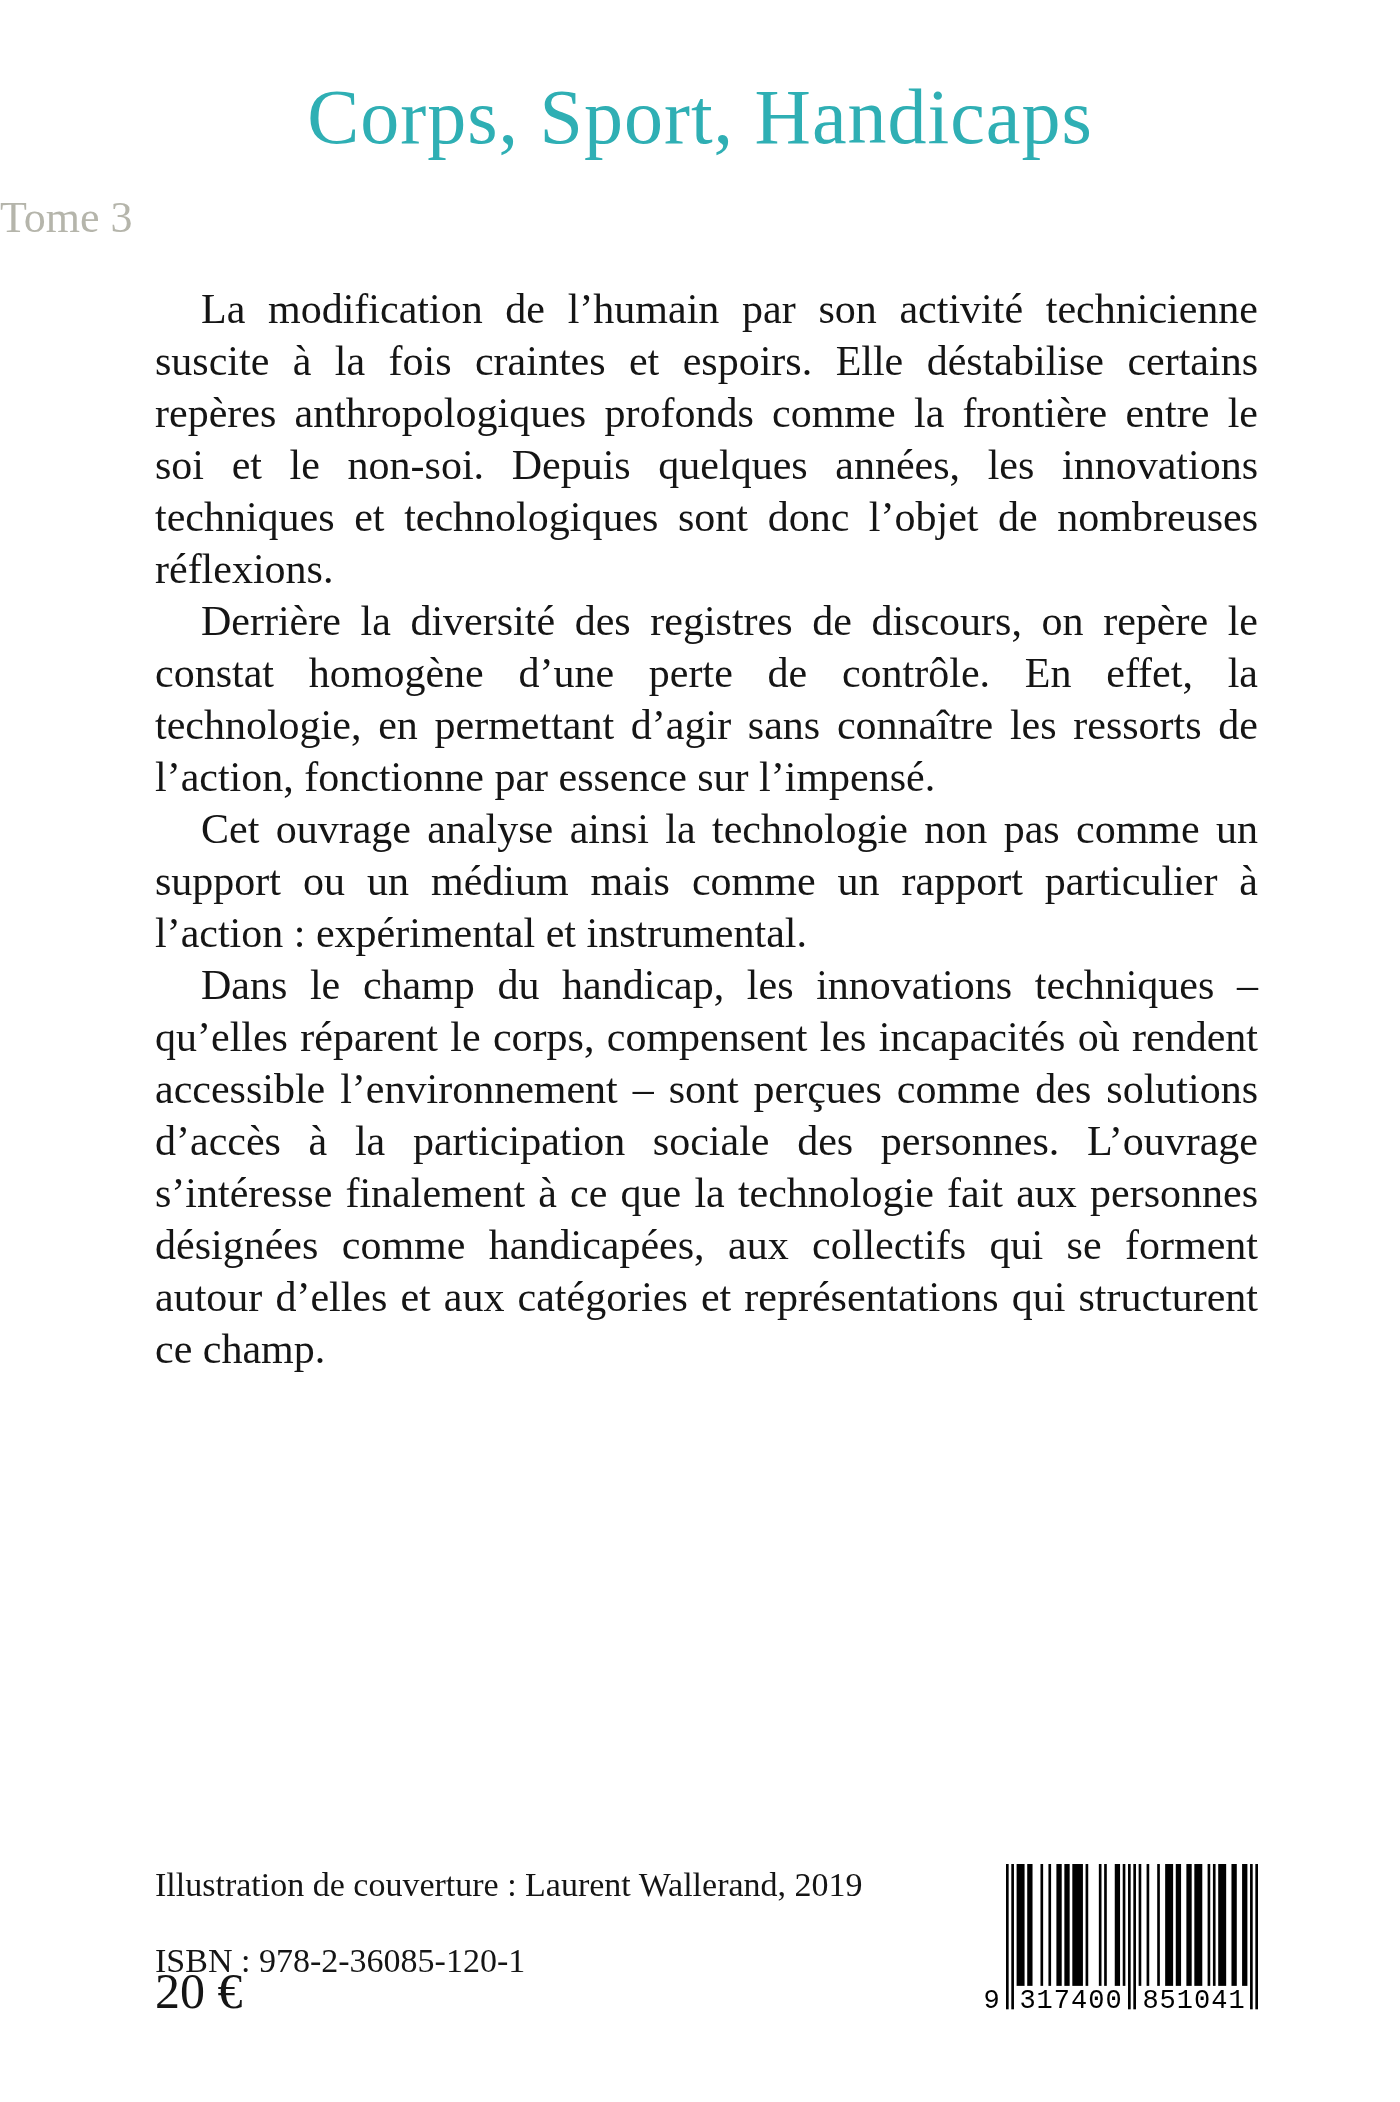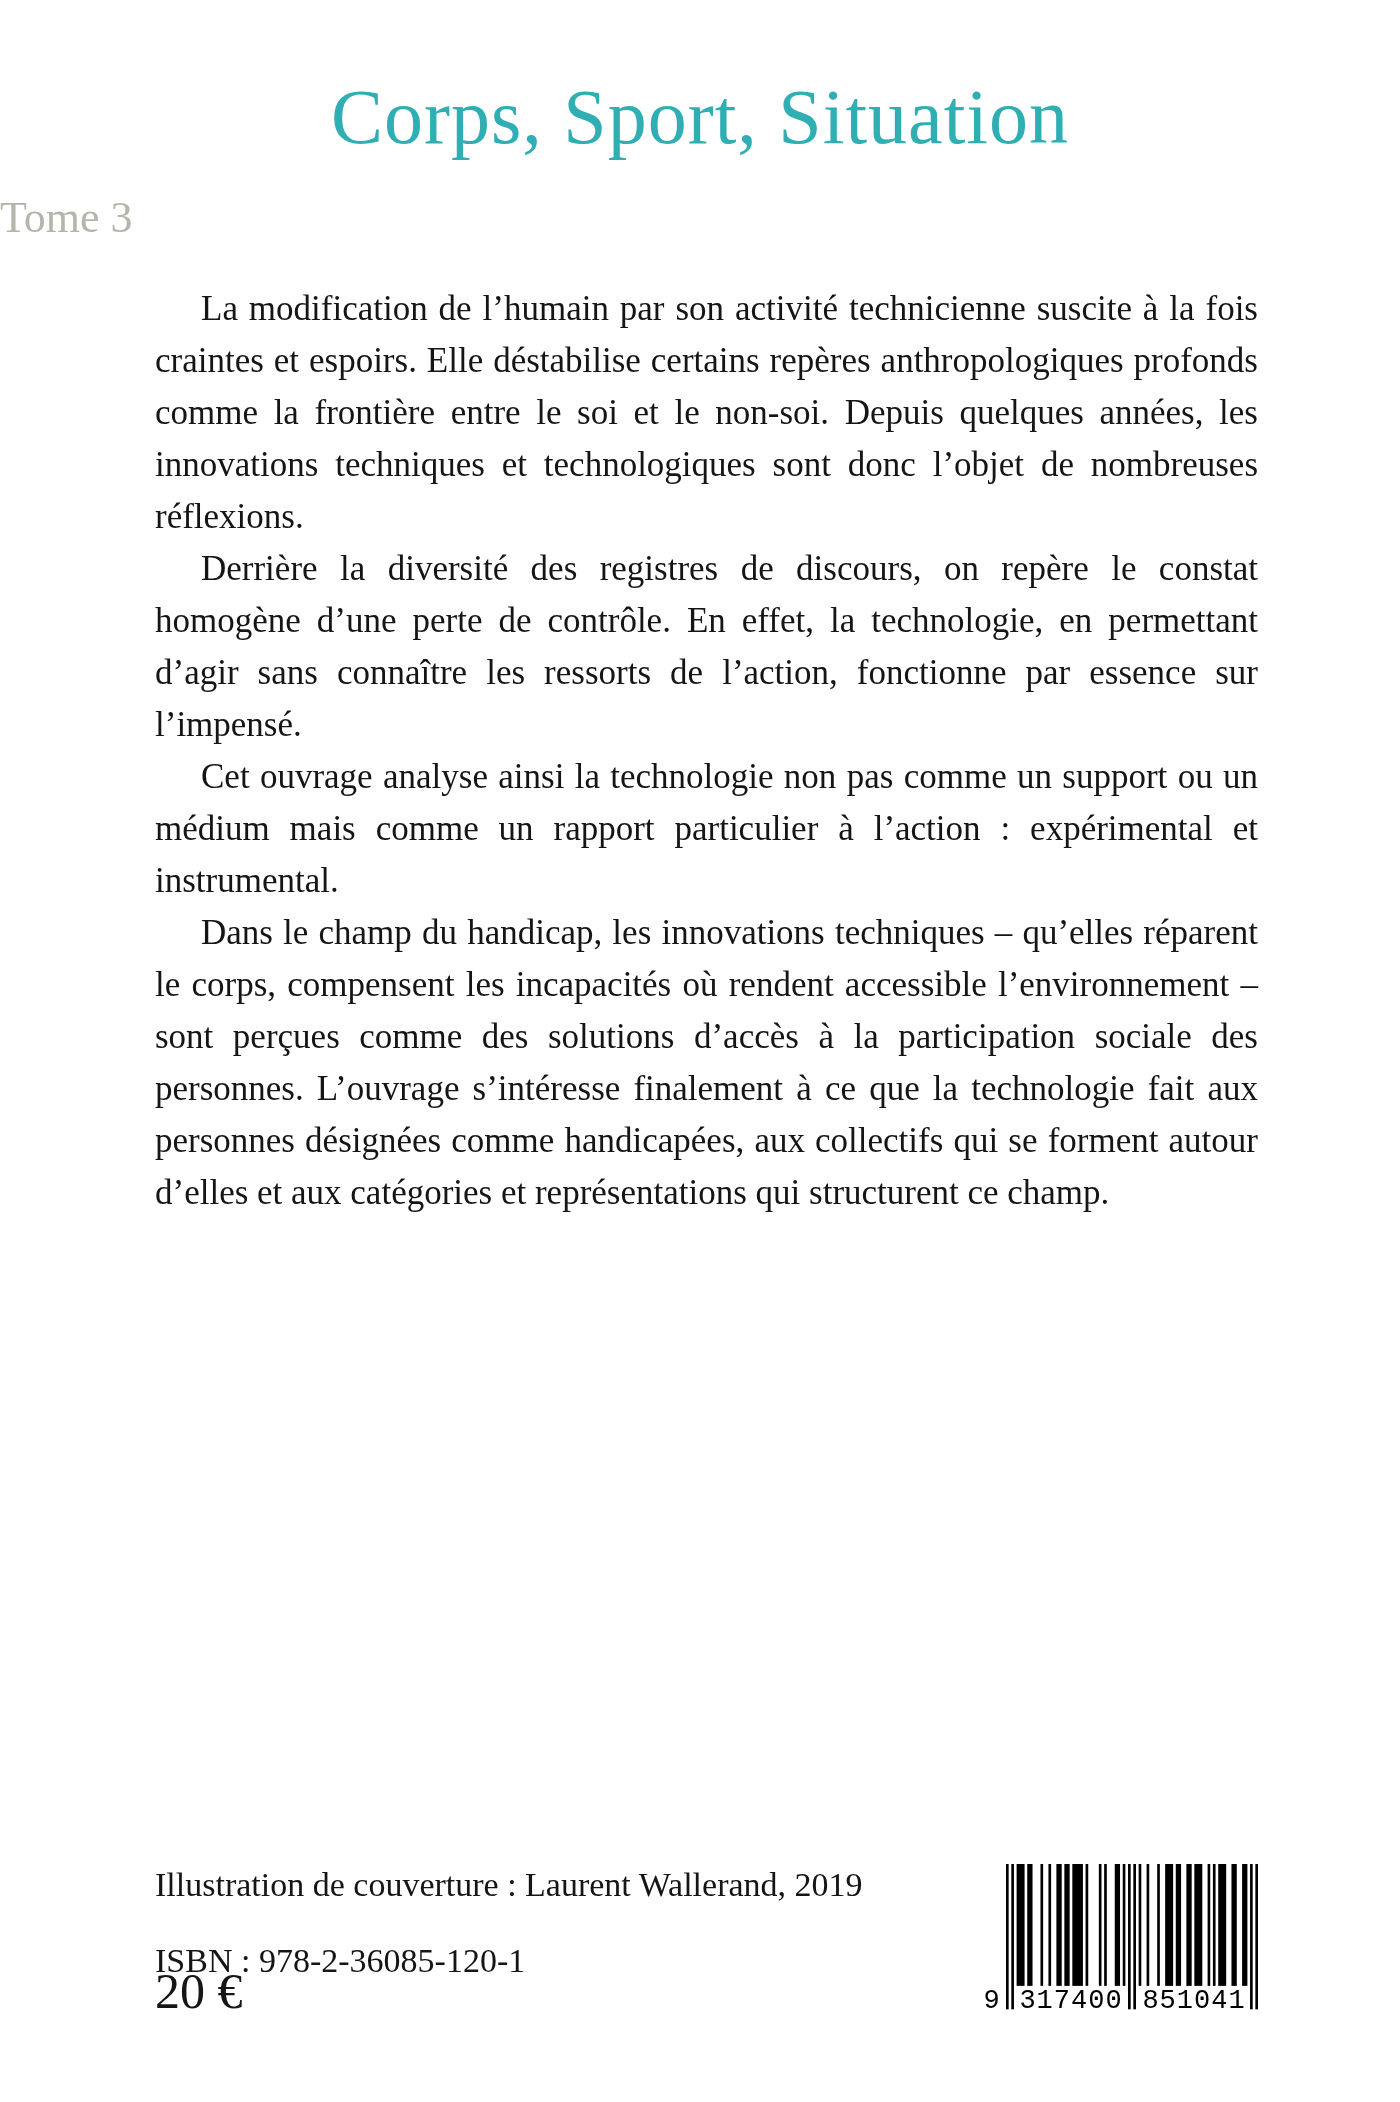--- a/index.html
+++ b/index.html
@@ -28,21 +28,21 @@
     font-size:44px; font-weight:400;
     color:#b5b5ab;
   }
 
   
   .synopsis {
     position:absolute;
     left:155px; width:1103px; top:283px;
   }
   .para {
-    font-size:35px;
+    font-size:42px;
     line-height:52px;
     text-align:justify;
     text-indent:46px;
     margin:0;
   }
 
   
   .bios {
     position:absolute;
     left:155px; width:1103px; top:1428px;
@@ -93,21 +93,21 @@
   }
   .bd-first { left:-2px;  width:24px;  }
   .bd-g1    { left:34px;  width:110px; }
   .bd-g2    { left:156px; width:112px; }
 </style>
 </head>
 <body>
 
 <div class="page">
 
-  <h1 class="title">Corps, Sport, Situation</h1>
+  <h1 class="title">Corps, Sport, Handicaps</h1>
   <div class="subtitle">Tome 3</div>
 
   <main class="synopsis">
     <p class="para">La modification de l’humain par son activité technicienne suscite à la fois craintes et espoirs. Elle déstabilise certains repères anthropologiques profonds comme la frontière entre le soi et le non-soi. Depuis quelques années, les innovations techniques et technologiques sont donc l’objet de nombreuses réflexions.</p>
     <p class="para">Derrière la diversité des registres de discours, on repère le constat homogène d’une perte de contrôle. En effet, la technologie, en permettant d’agir sans connaître les ressorts de l’action, fonctionne par essence sur l’impensé.</p>
     <p class="para">Cet ouvrage analyse ainsi la technologie non pas comme un support ou un médium mais comme un rapport particulier à l’action : expérimental et instrumental.</p>
     <p class="para">Dans le champ du handicap, les innovations techniques – qu’elles réparent le corps, compensent les incapacités où rendent accessible l’environnement – sont perçues comme des solutions d’accès à la participation sociale des personnes. L’ouvrage s’intéresse finalement à ce que la technologie fait aux personnes désignées comme handicapées, aux collectifs qui se forment autour d’elles et aux catégories et représentations qui structurent ce champ.</p>
   </main>
 
   <section class="bios">

